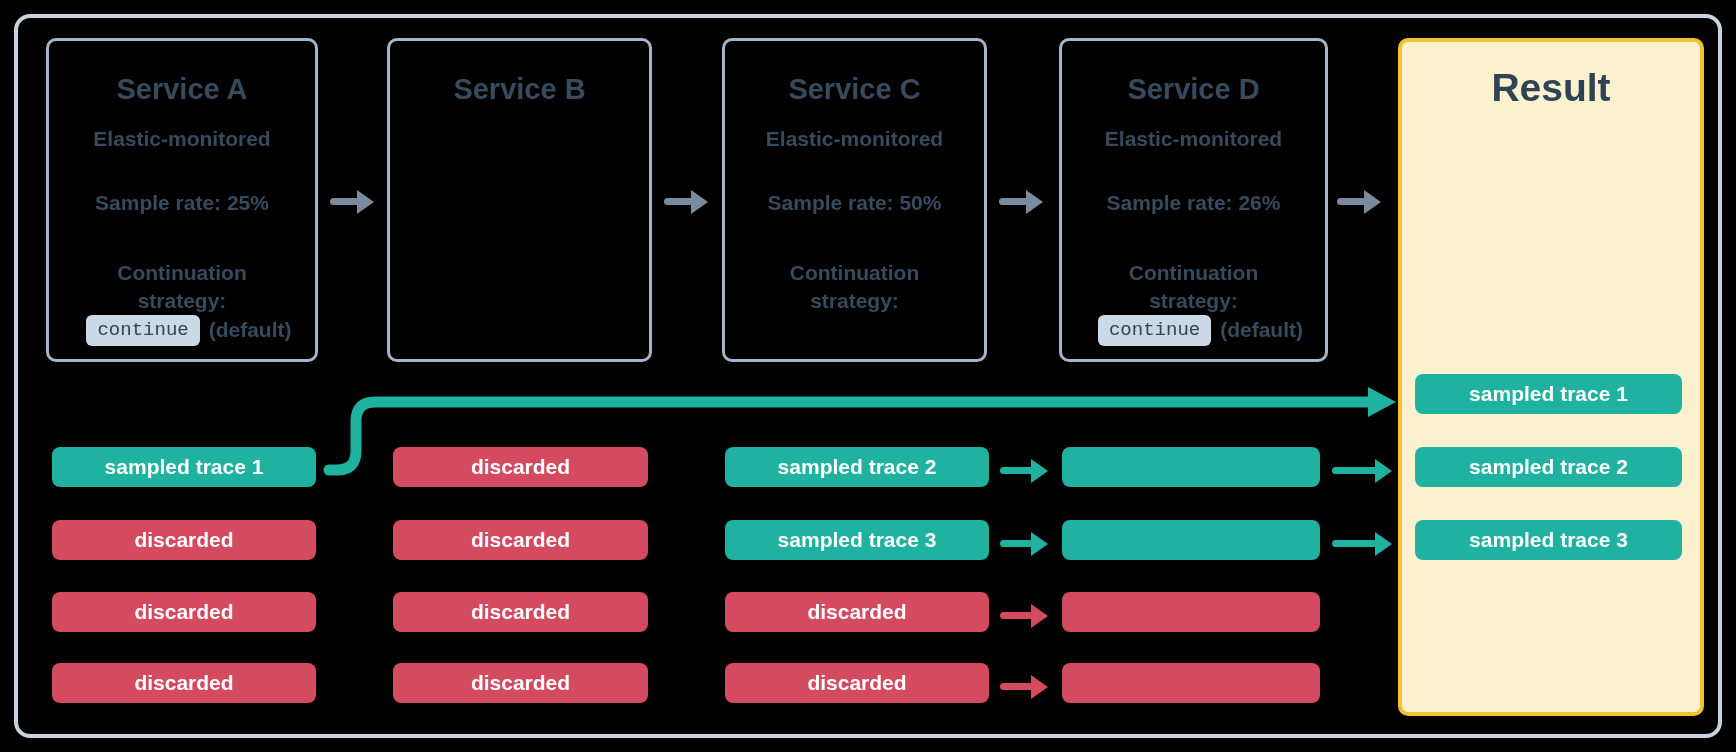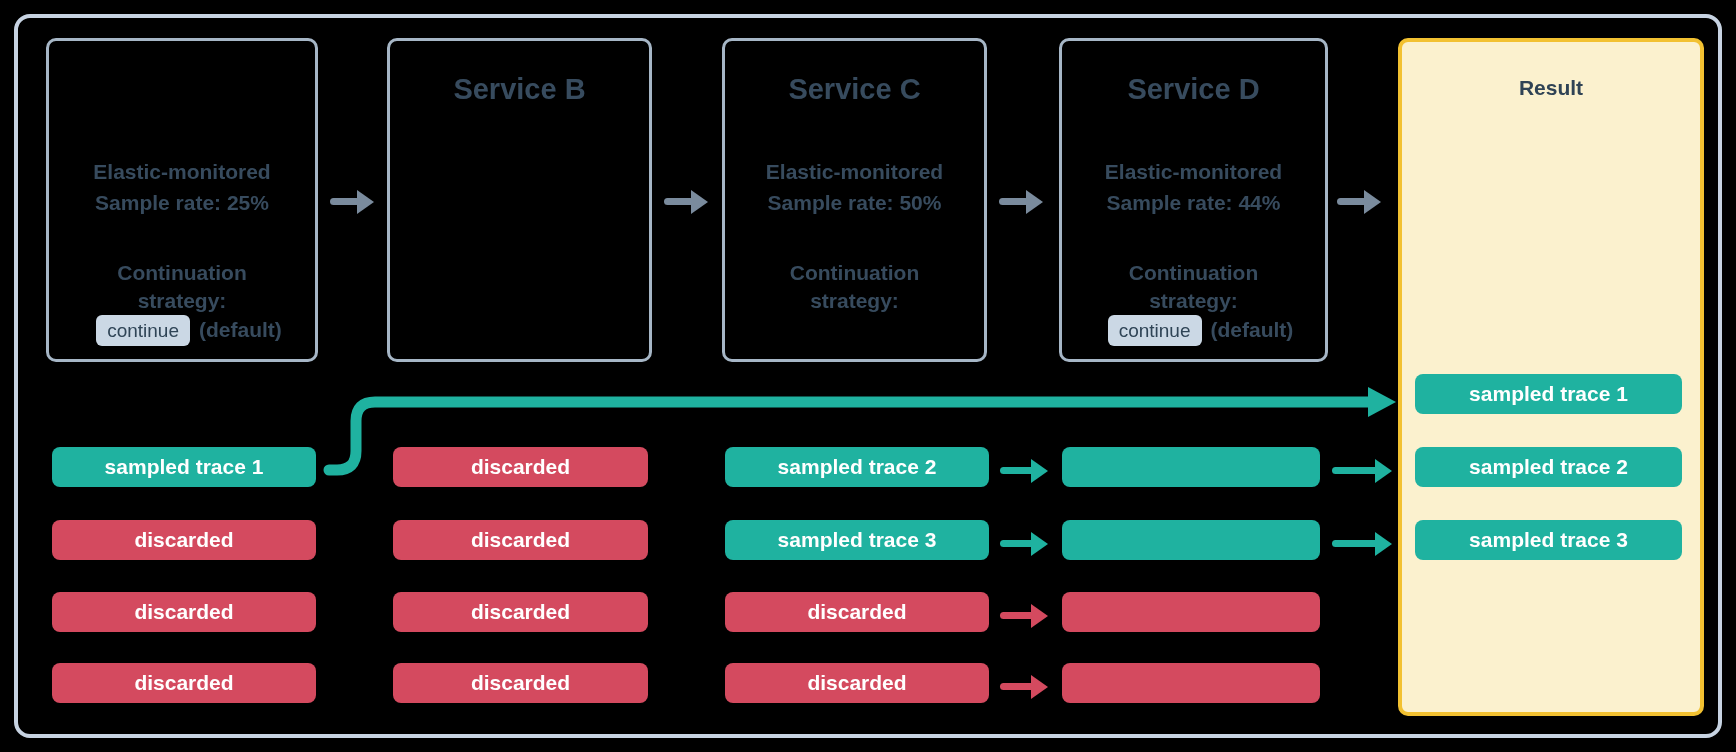--- a/index.html
+++ b/index.html
@@ -15,41 +15,41 @@
   .svc{
     position:absolute;top:38px;height:318px;
     border:3px solid #A6B6C6;border-radius:10px;background:#000;
   }
   .svc-a{left:46px;width:266px;}
   .svc-b{left:387px;width:259px;}
   .svc-c{left:722px;width:259px;}
   .svc-d{left:1059px;width:263px;}
   .svc .line{position:absolute;left:0;width:100%;text-align:center;color:#374B5E;}
   .svc-title{top:33px;font-size:29px;line-height:30px;font-weight:bold;color:#2F4355;}
-  .svc-mon{top:87px;font-size:21px;line-height:22px;font-weight:600;margin-top:33px;}
+  .svc-mon{top:87px;font-size:21px;line-height:22px;font-weight:600;}
   .svc-rate{top:151px;font-size:21px;line-height:22px;font-weight:600;}
   .svc-cont{top:218px;font-size:21px;line-height:28px;font-weight:700;}
   .svc-chip-line{
     position:absolute;left:0;width:100%;top:272px;height:34px;
     display:flex;align-items:center;justify-content:center;gap:9px;
   }
   .chip{
     background:#CBD8E5;color:#2F4456;border-radius:6px;
-    font-family:Liberation Sans, sans-serif;font-size:19px;line-height:19px;
+    font-family:Liberation Mono, monospace;font-size:19px;line-height:19px;
     padding:6px 11px;white-space:nowrap;margin-left:14px;
   }
   .chip-suffix{color:#374B5E;font-size:21px;font-weight:600;white-space:nowrap;}
   
   .result{
     position:absolute;left:1398px;top:38px;width:298px;height:670px;
     border:4px solid #F2C131;border-radius:10px;background:#FBF1CE;
   }
   .result-title{
     position:absolute;left:0;top:31px;width:100%;text-align:center;
-    font-size:21px;line-height:30px;font-weight:bold;color:#2F4355;
+    font-size:39px;line-height:30px;font-weight:bold;color:#2F4355;
   }
   
   .pill{
     position:absolute;height:40px;border-radius:8px;
     display:flex;align-items:center;justify-content:center;
     color:#fff;font-size:21px;font-weight:600;white-space:nowrap;
   }
   .pill.sampled{background:#1FB2A0;}
   .pill.discarded{background:#D44A5F;}
   .col-a{left:52px;width:264px;}
@@ -74,20 +74,21 @@
   .arrow.red{--c:#D44A5F;}
   .connector-svg{position:absolute;left:0;top:0;pointer-events:none;}
 </style>
 </head>
 <body>
 
 <div class="canvas">
   <div class="frame"></div>
 
   <div class="svc svc-a">
+    <div class="line svc-title">Service A</div>
     <div class="line svc-mon">Elastic-monitored</div>
     <div class="line svc-rate">Sample rate: 25%</div>
     <div class="line svc-cont">
       <span>Continuation</span><br>
       <span>strategy:</span>
     </div>
     <div class="svc-chip-line">
       <span class="chip">continue</span>
       <span class="chip-suffix">(default)</span>
     </div>
@@ -103,21 +104,21 @@
     <div class="line svc-rate">Sample rate: 50%</div>
     <div class="line svc-cont">
       <span>Continuation</span><br>
       <span>strategy:</span>
     </div>
   </div>
 
   <div class="svc svc-d">
     <div class="line svc-title">Service D</div>
     <div class="line svc-mon">Elastic-monitored</div>
-    <div class="line svc-rate">Sample rate: 44%</div>
+    <div class="line svc-rate">Sample rate: 26%</div>
     <div class="line svc-cont">
       <span>Continuation</span><br>
       <span>strategy:</span>
     </div>
     <div class="svc-chip-line">
       <span class="chip">continue</span>
       <span class="chip-suffix">(default)</span>
     </div>
   </div>
 

